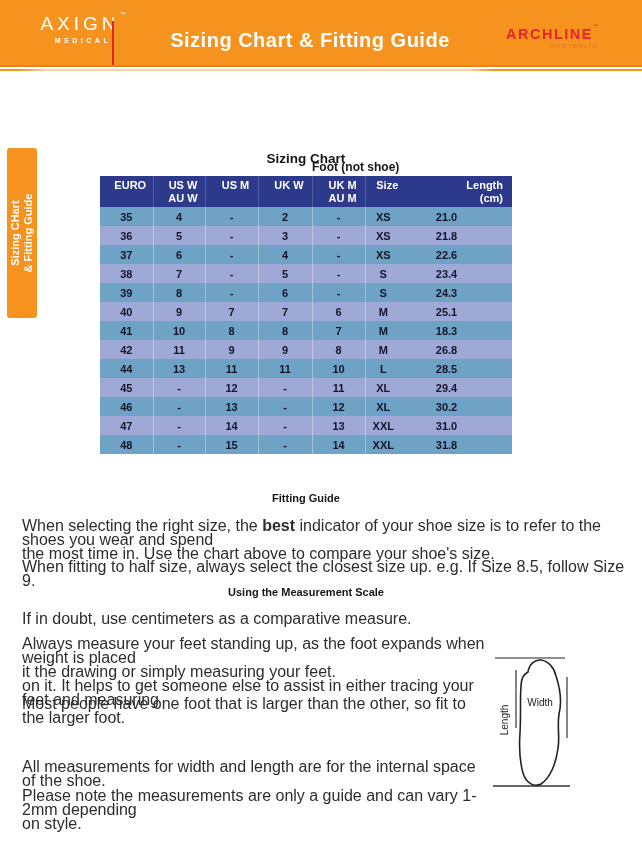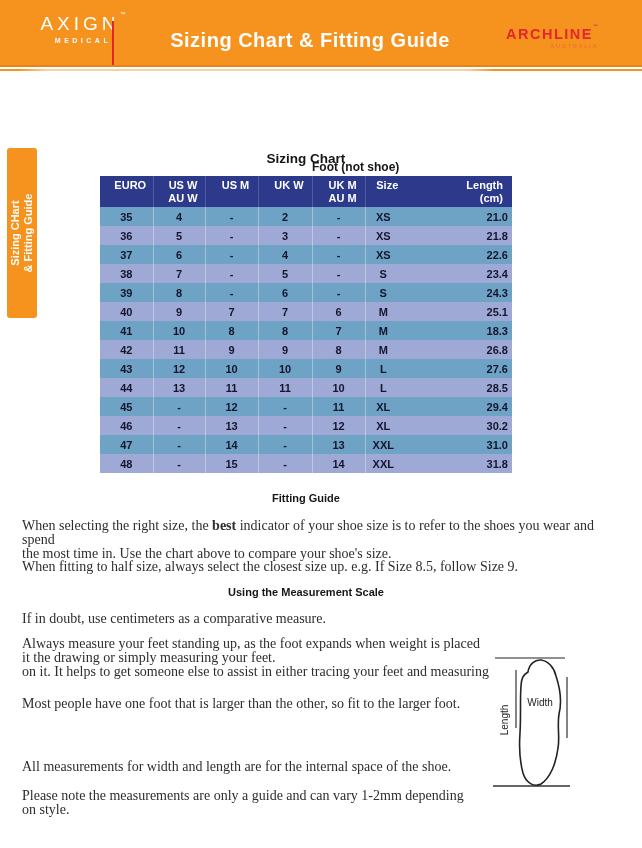--- a/index.html
+++ b/index.html
@@ -71,31 +71,31 @@
     font-size:11px; line-height:13px; font-weight:bold;
     vertical-align:top; padding:3px 0 2px 8px; text-align:center;
   }
   .sizing-table th:nth-child(-n+5) { border-right:1px solid rgba(255,255,255,0.18); }
   .sizing-table th:last-child { text-align:right; padding-right:9px; }
   .sizing-table td {
     height:19px; text-align:center; font-size:11px; font-weight:bold;
     color:#15152e; padding:0;
   }
   .sizing-table td:nth-child(-n+5) { border-right:1px solid rgba(255,255,255,0.35); }
-  .sizing-table td:last-child { text-align:right; padding-right:4px; }
+  .sizing-table td:last-child { text-align:center; padding-right:20px; }
   .sizing-table tbody tr:nth-child(odd)  td { background:var(--row-blue, #6FA3C6); }
   .sizing-table tbody tr:nth-child(even) td { background:var(--row-periwinkle, #9FA9D6); }
 
   
   .sec-heading {
     position:absolute; left:0; width:612px; text-align:center;
     font-size:11px; font-weight:bold; color:#161616;
   }
   .para {
-    position:absolute; left:22px; font-size:14px; line-height:14px; color:#2d2d2d;font-family:Liberation Serif, serif;
+    position:absolute; left:22px; font-size:16px; line-height:14px; color:#2d2d2d;
   }
   .para b { font-weight:bold; }
 
   
   .foot-diagram { position:absolute; left:488px; top:650px; }
 </style>
 </head>
 <body>
 
 <div class="page">
@@ -231,29 +231,20 @@
           <td>18.3</td>
         </tr>
         <tr>
           <td>42</td>
           <td>11</td>
           <td>9</td>
           <td>9</td>
           <td>8</td>
           <td>M</td>
           <td>26.8</td>
-        </tr>
-        <tr>
-          <td>43</td>
-          <td>12</td>
-          <td>10</td>
-          <td>10</td>
-          <td>9</td>
-          <td>L</td>
-          <td>27.6</td>
         </tr>
         <tr>
           <td>44</td>
           <td>13</td>
           <td>11</td>
           <td>11</td>
           <td>10</td>
           <td>L</td>
           <td>28.5</td>
         </tr>

